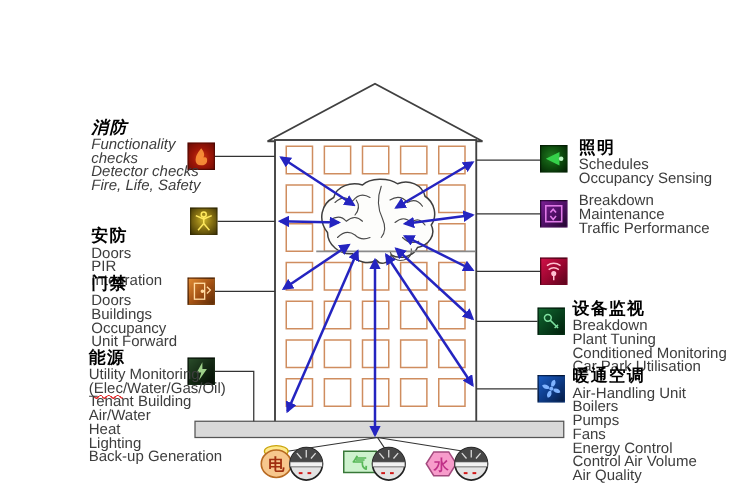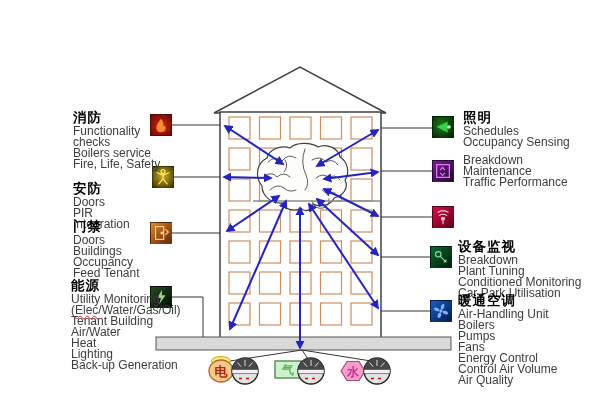--- a/index.html
+++ b/index.html
@@ -4,21 +4,21 @@
 <style>
   html,body{margin:0;padding:0;background:#fff;}
   #canvas{position:relative;width:600px;height:400px;background:#ffffff;overflow:hidden;
           font-family:"Liberation Sans","DejaVu Sans",sans-serif;}
   #overlay{position:absolute;top:0;left:0;}
   .sys{position:absolute;}
   .cjk{font-size:13.5px;font-weight:bold;color:#000;letter-spacing:1px;line-height:16px;}
   .sub{font-size:12px;line-height:11px;color:#3d3d3d;white-space:nowrap;}
   .sq{text-decoration-line:underline;text-decoration-style:wavy;text-decoration-color:#e02020;text-decoration-thickness:1px;}
   
-  .b-fire{top:110px;left:73px;}
+  .b-fire{top:94px;left:73px;font-style:italic;}
   .b-security{top:164px;left:73px;margin-top:17px;}
   .b-access{top:219px;left:73px;}
   .b-energy{top:278px;left:71px;}
   .b-lighting{top:110px;left:463px;}
   .b-elevator{top:155px;left:463px;}
   .b-comms{top:201px;left:463px;}
   .b-equipment{top:239px;left:458px;}
   .b-hvac{top:293px;left:458px;}
   
   .icon{position:absolute;width:22px;height:22px;border:1px solid rgba(0,0,0,.35);box-sizing:border-box;}
@@ -232,37 +232,37 @@
         <path d="M13 11 q5 -1 6 3 q-3 2 -6 -1z"></path>
       <path d="M11 13 q1 5 -3 6 q-2 -3 1 -6z"></path>
         <path d="M9 11 q-5 1 -6 -3 q3 -2 6 1z"></path>
       </svg>
   </div>
 
   <div class="sys b-fire">
     <div class="cjk">消防</div>
     <div class="sub">Functionality</div>
     <div class="sub">checks</div>
-    <div class="sub">Boilers service</div>
+    <div class="sub">Detector checks</div>
     <div class="sub">Fire, Life, Safety</div>
   </div>
 
   <div class="sys b-security">
     <div class="cjk">安防</div>
     <div class="sub">Doors</div>
     <div class="sub">PIR</div>
     <div class="sub">Integration</div>
   </div>
 
   <div class="sys b-access">
     <div class="cjk">门禁</div>
     <div class="sub">Doors</div>
     <div class="sub">Buildings</div>
     <div class="sub">Occupancy</div>
-    <div class="sub">Feed Tenant</div>
+    <div class="sub">Unit Forward</div>
   </div>
 
   <div class="sys b-energy">
     <div class="cjk">能源</div>
     <div class="sub">Utility Monitoring</div>
     <div class="sub"><span>(</span><span class="sq">Elec</span><span>/Water/Gas/Oil)</span></div>
     <div class="sub">Tenant Building</div>
     <div class="sub">Air/Water</div>
     <div class="sub">Heat</div>
     <div class="sub">Lighting</div>

